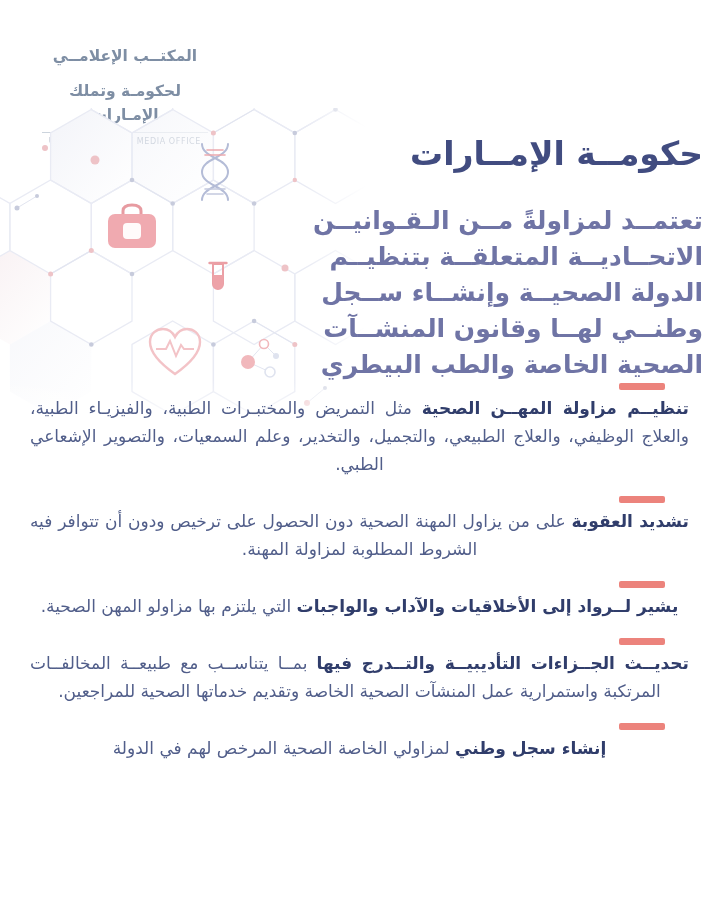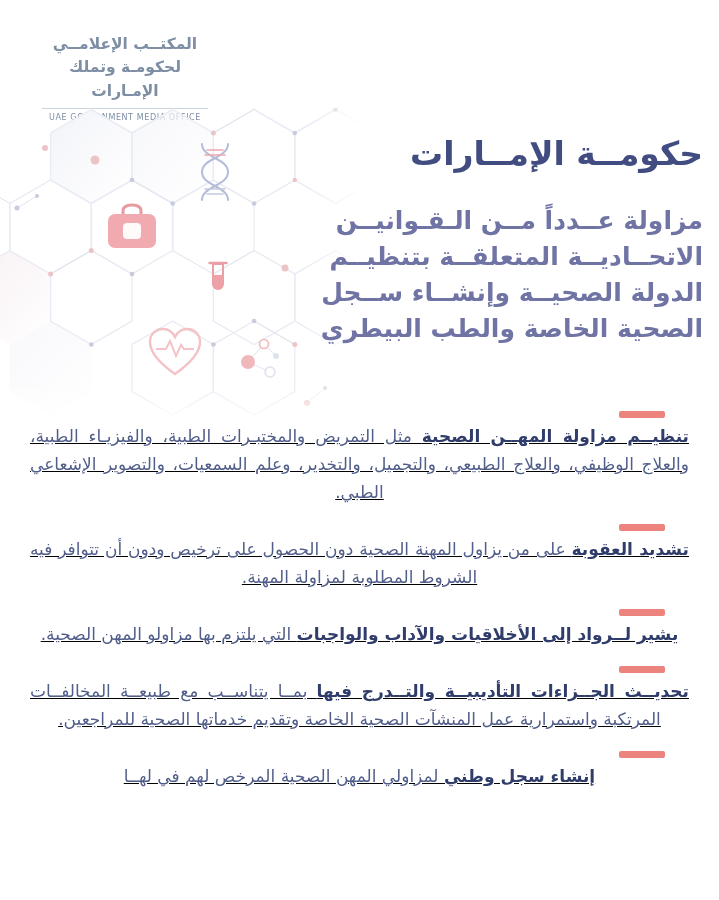--- a/index.html
+++ b/index.html
@@ -12,41 +12,41 @@
     --icon-blue:#b4bcd7; --connector:#e2e5f0;
   }
   *{box-sizing:border-box;}
   html,body{margin:0;padding:0;}
   body{
     width:719px;height:900px;position:relative;overflow:hidden;background:#fff;
     font-family:"DejaVu Sans",sans-serif;
   }
   
   .logo{position:absolute;top:33px;left:40px;width:170px;text-align:center;direction:rtl;}
-  .logo-ar{color:var(--logo-slate);font-size:15.5px;font-weight:bold;line-height:1.5;}
+  .logo-ar{color:var(--logo-slate);font-size:15.5px;font-weight:bold;line-height:1.5;margin-top:12px;}
   .logo-rule{height:1px;background:var(--logo-rule);margin:5px 2px 4px 2px;}
   .logo-en{color:var(--logo-slate);font-size:8px;letter-spacing:.6px;direction:ltr;}
   
   .hex-pattern{position:absolute;left:-15px;top:108px;width:380px;height:320px;}
   .hex-o{fill:none;stroke:var(--pattern-line);stroke-width:1.3;}
   .hex-f{stroke:none;}
   .dot-g{fill:var(--pattern-dot-gray);}
   .dot-p{fill:var(--pattern-dot-pink);}
   .conn{stroke:var(--connector);stroke-width:1;}
   .hero-text{position:absolute;top:134px;right:16px;width:352px;direction:rtl;text-align:right;}
   .hero-title{
     color:var(--title-navy);font-size:33px;font-weight:bold;line-height:1.2;
     margin:0 0 29px 0;white-space:nowrap;
   }
   .hero-sub-line{
     color:var(--subtitle-slate);font-size:25px;font-weight:bold;line-height:36px;
     white-space:nowrap;
   }
   
-  .para-list{position:absolute;top:411px;right:30px;left:30px;direction:rtl;text-decoration:underline;}
+  .para-list{position:absolute;top:383px;right:30px;left:30px;direction:rtl;}
   .para-block{margin-bottom:18px;}
   .para-mark{
     width:46px;height:7px;border-radius:2px;background:var(--accent-red);
     margin:0 24px 4px 0;
   }
   .para-text{
     margin:0;color:var(--body-text-slate);font-size:17px;line-height:28px;
     text-align:justify;text-align-last:center;direction:rtl;
   }
   .seg{color:var(--body-text-slate);font-weight:normal;}
@@ -177,23 +177,24 @@
     <circle cx="30" cy="36" r="5" fill="#ffffff" stroke="#dfe3ef" stroke-width="1.6"></circle>
   </g>
 
   <rect x="0" y="272" width="380" height="48" fill="url(#fadeB)"></rect>
   <rect x="320" y="0" width="60" height="320" fill="url(#fadeR)"></rect>
 </svg>
 
 <section class="hero-text">
   <h1 class="hero-title">حكومــة الإمــارات</h1>
   <div>
-      <div class="hero-sub-line">مزاولة عــدداً مــن الـقـوانيــن</div>
+      <div class="hero-sub-line">تعتمــد لمزاولةً مــن الـقـوانيــن</div>
       <div class="hero-sub-line">الاتحــاديــة المتعلقــة بتنظيــم</div>
       <div class="hero-sub-line">الدولة الصحيــة وإنشــاء ســجل</div>
+      <div class="hero-sub-line">وطنــي لهــا وقانون المنشــآت</div>
       <div class="hero-sub-line">الصحية الخاصة والطب البيطري</div>
     </div>
 </section>
 
 <main class="para-list">
     <div class="para-block">
       <div class="para-mark"></div>
       <p class="para-text"><span class="seg bold">تنظيــم مزاولة المهــن الصحية</span><span class="seg"> مثل التمريض والمختبـرات الطبية، والفيزيـاء الطبية، والعلاج الوظيفي، والعلاج الطبيعي، والتجميل، والتخدير، وعلم السمعيات، والتصوير الإشعاعي الطبي.</span></p>
     </div>
     <div class="para-block">
@@ -203,15 +204,15 @@
     <div class="para-block">
       <div class="para-mark"></div>
       <p class="para-text"><span class="seg bold">يشير لــرواد إلى الأخلاقيات والآداب والواجبات</span><span class="seg"> التي يلتزم بها مزاولو المهن الصحية.</span></p>
     </div>
     <div class="para-block">
       <div class="para-mark"></div>
       <p class="para-text"><span class="seg bold">تحديــث الجــزاءات التأديبيــة والتــدرج فيها</span><span class="seg"> بمــا يتناســب مع طبيعــة المخالفــات المرتكبة واستمرارية عمل المنشآت الصحية الخاصة وتقديم خدماتها الصحية للمراجعين.</span></p>
     </div>
     <div class="para-block">
       <div class="para-mark"></div>
-      <p class="para-text"><span class="seg bold">إنشاء سجل وطني</span><span class="seg"> لمزاولي المهن الصحية المرخص لهم في لهــا</span></p>
+      <p class="para-text"><span class="seg bold">إنشاء سجل وطني</span><span class="seg"> لمزاولي الخاصة الصحية المرخص لهم في الدولة</span></p>
     </div>
   </main>
 
 </body></html>

